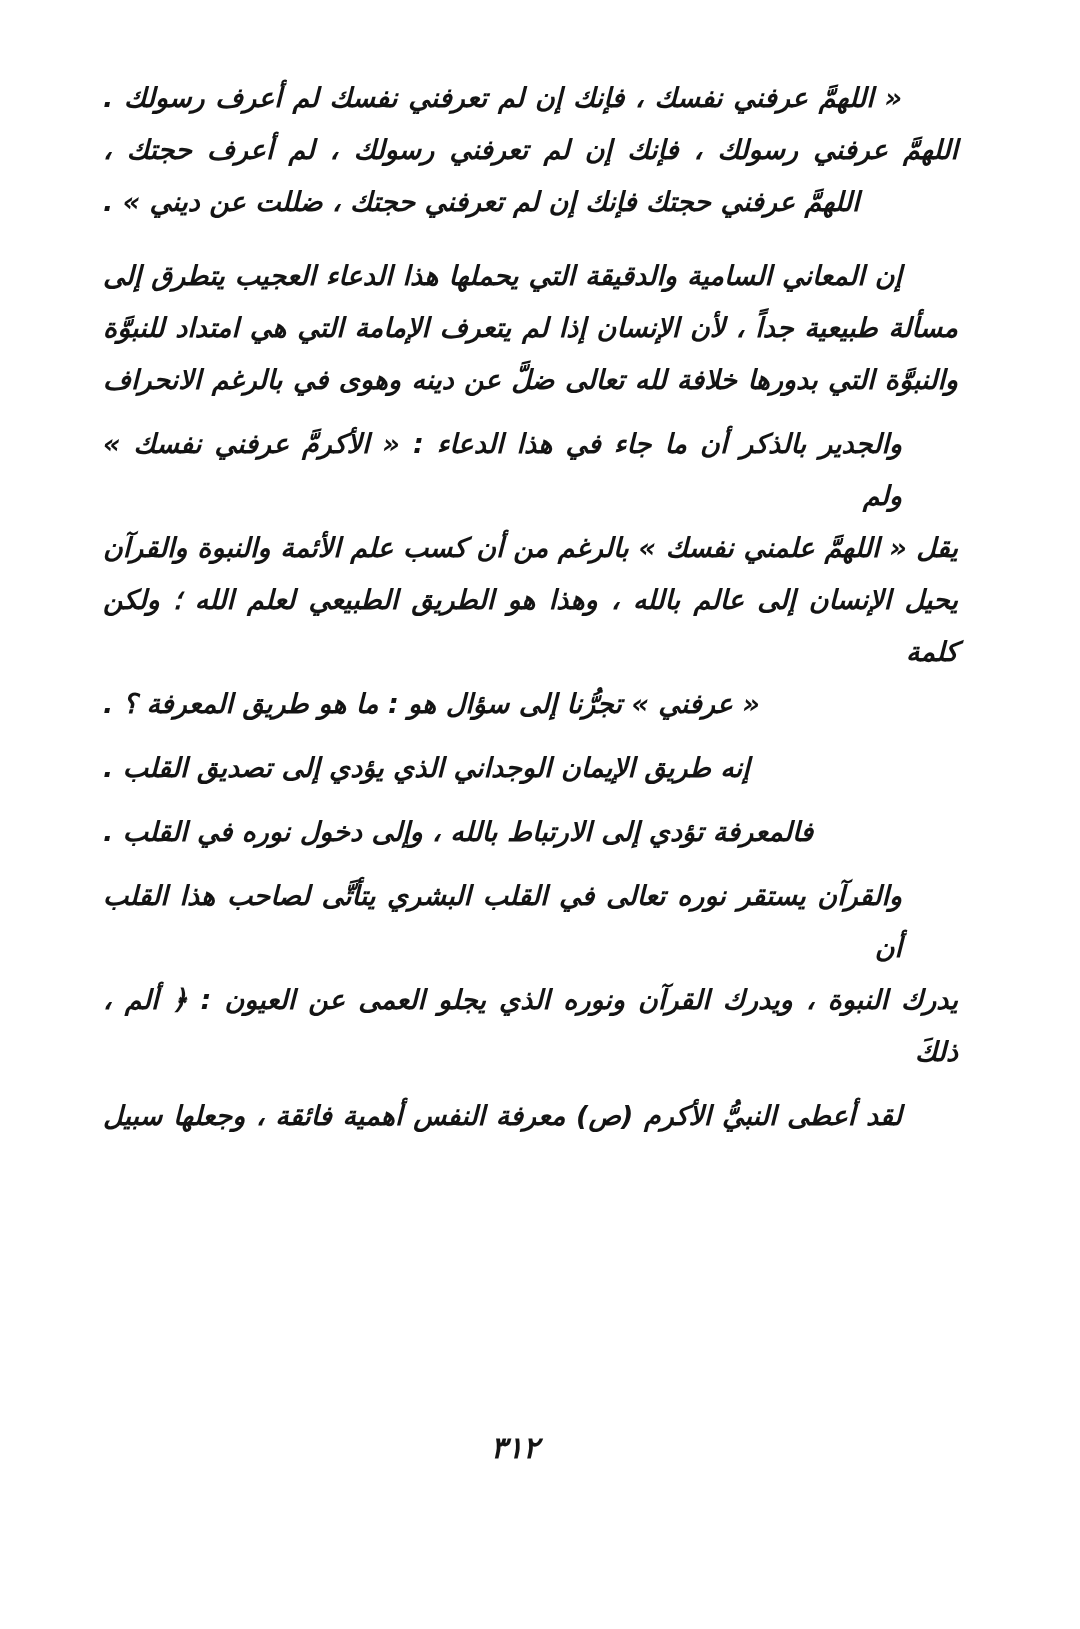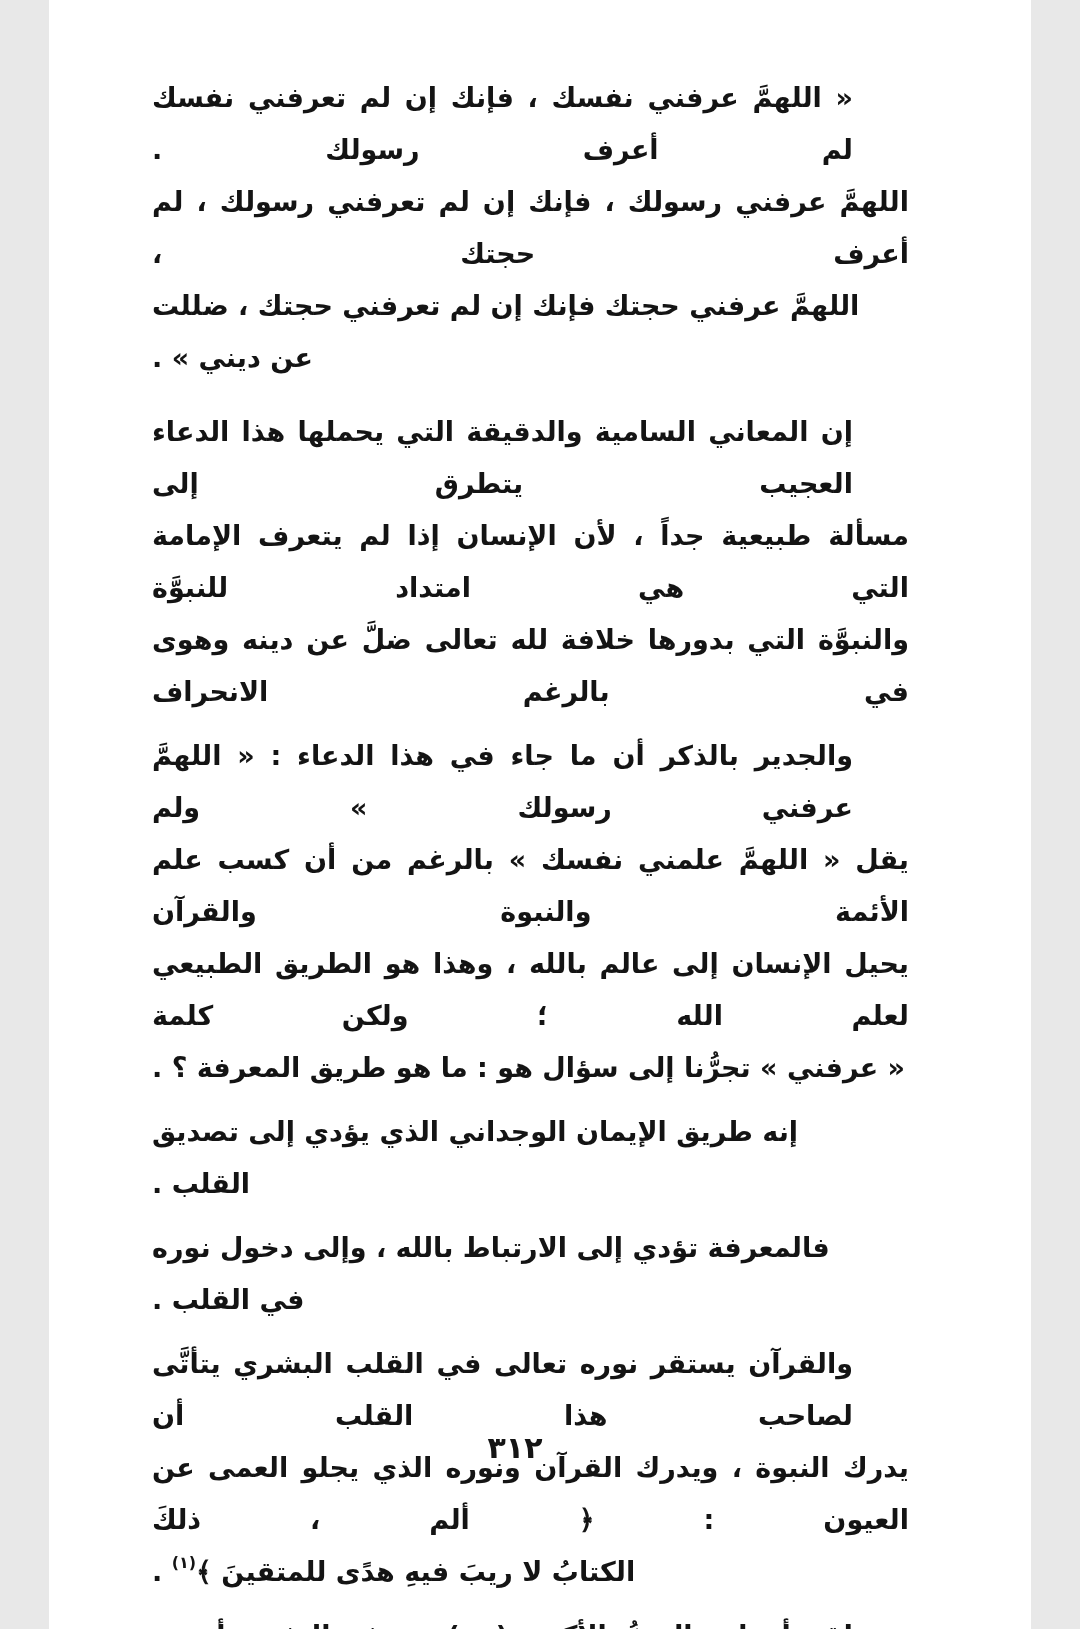--- a/index.html
+++ b/index.html
@@ -1,24 +1,25 @@
 <!DOCTYPE html>
 <html><head>
 <meta charset="utf-8">
 <style>
   html, body { margin: 0; padding: 0; background: #e8e8e8; }
   .page {
     position: relative;
-    width: 982px;
+    width: 1080px;
     height: 1629px;
     margin: 0 auto;
     background: #ffffff;
     overflow: hidden;
     color: #141414;
     font-family: "DejaVu Sans", sans-serif;
+    font-style: italic;
   }
   .text-column {
     position: absolute;
     top: 72px;
     right: 122px;
     left: 103px;
     direction: rtl;
     font-size: 27px;
     font-weight: 700;
     line-height: 52px;
@@ -64,38 +65,37 @@
       <div class="line e">اللهمَّ عرفني حجتك فإنك إن لم تعرفني حجتك ، ضللت عن ديني » .</div>
     </div>
 
     <div class="para">
       <div class="line j ind">إن المعاني السامية والدقيقة التي يحملها هذا الدعاء العجيب يتطرق إلى</div>
       <div class="line j">مسألة طبيعية جداً ، لأن الإنسان إذا لم يتعرف الإمامة التي هي امتداد للنبوَّة</div>
       <div class="line j">والنبوَّة التي بدورها خلافة لله تعالى ضلَّ عن دينه وهوى في بالرغم الانحراف</div>
     </div>
 
     <div class="para">
-      <div class="line j ind">والجدير بالذكر أن ما جاء في هذا الدعاء : « اللهمَّ عرفني رسولك » ولم</div>
+      <div class="line j ind">والجدير بالذكر أن ما جاء في هذا الدعاء : « الأكرمَّ عرفني نفسك » ولم</div>
       <div class="line j">يقل « اللهمَّ علمني نفسك » بالرغم من أن كسب علم الأئمة والنبوة والقرآن</div>
       <div class="line j">يحيل الإنسان إلى عالم بالله ، وهذا هو الطريق الطبيعي لعلم الله ؛ ولكن كلمة</div>
       <div class="line e">« عرفني » تجرُّنا إلى سؤال هو : ما هو طريق المعرفة ؟ .</div>
     </div>
 
     <div class="para">
       <div class="line e ind">إنه طريق الإيمان الوجداني الذي يؤدي إلى تصديق القلب .</div>
     </div>
 
     <div class="para">
       <div class="line e ind">فالمعرفة تؤدي إلى الارتباط بالله ، وإلى دخول نوره في القلب .</div>
     </div>
 
     <div class="para">
       <div class="line j ind">والقرآن يستقر نوره تعالى في القلب البشري يتأتَّى لصاحب هذا القلب أن</div>
       <div class="line j">يدرك النبوة ، ويدرك القرآن ونوره الذي يجلو العمى عن العيون : ﴿ ألم ، ذلكَ</div>
-      <div class="line e"><span>الكتابُ لا ريبَ فيهِ هدًى للمتقينَ ﴾</span><sup class="fn-marker">(١)</sup><span> .</span></div>
     </div>
 
     <div class="para">
       <div class="line j ind">لقد أعطى النبيُّ الأكرم (ص) معرفة النفس أهمية فائقة ، وجعلها سبيل</div>
 
     </div>
 
   </div>
 
   <div class="page-number">٣١٢</div>

